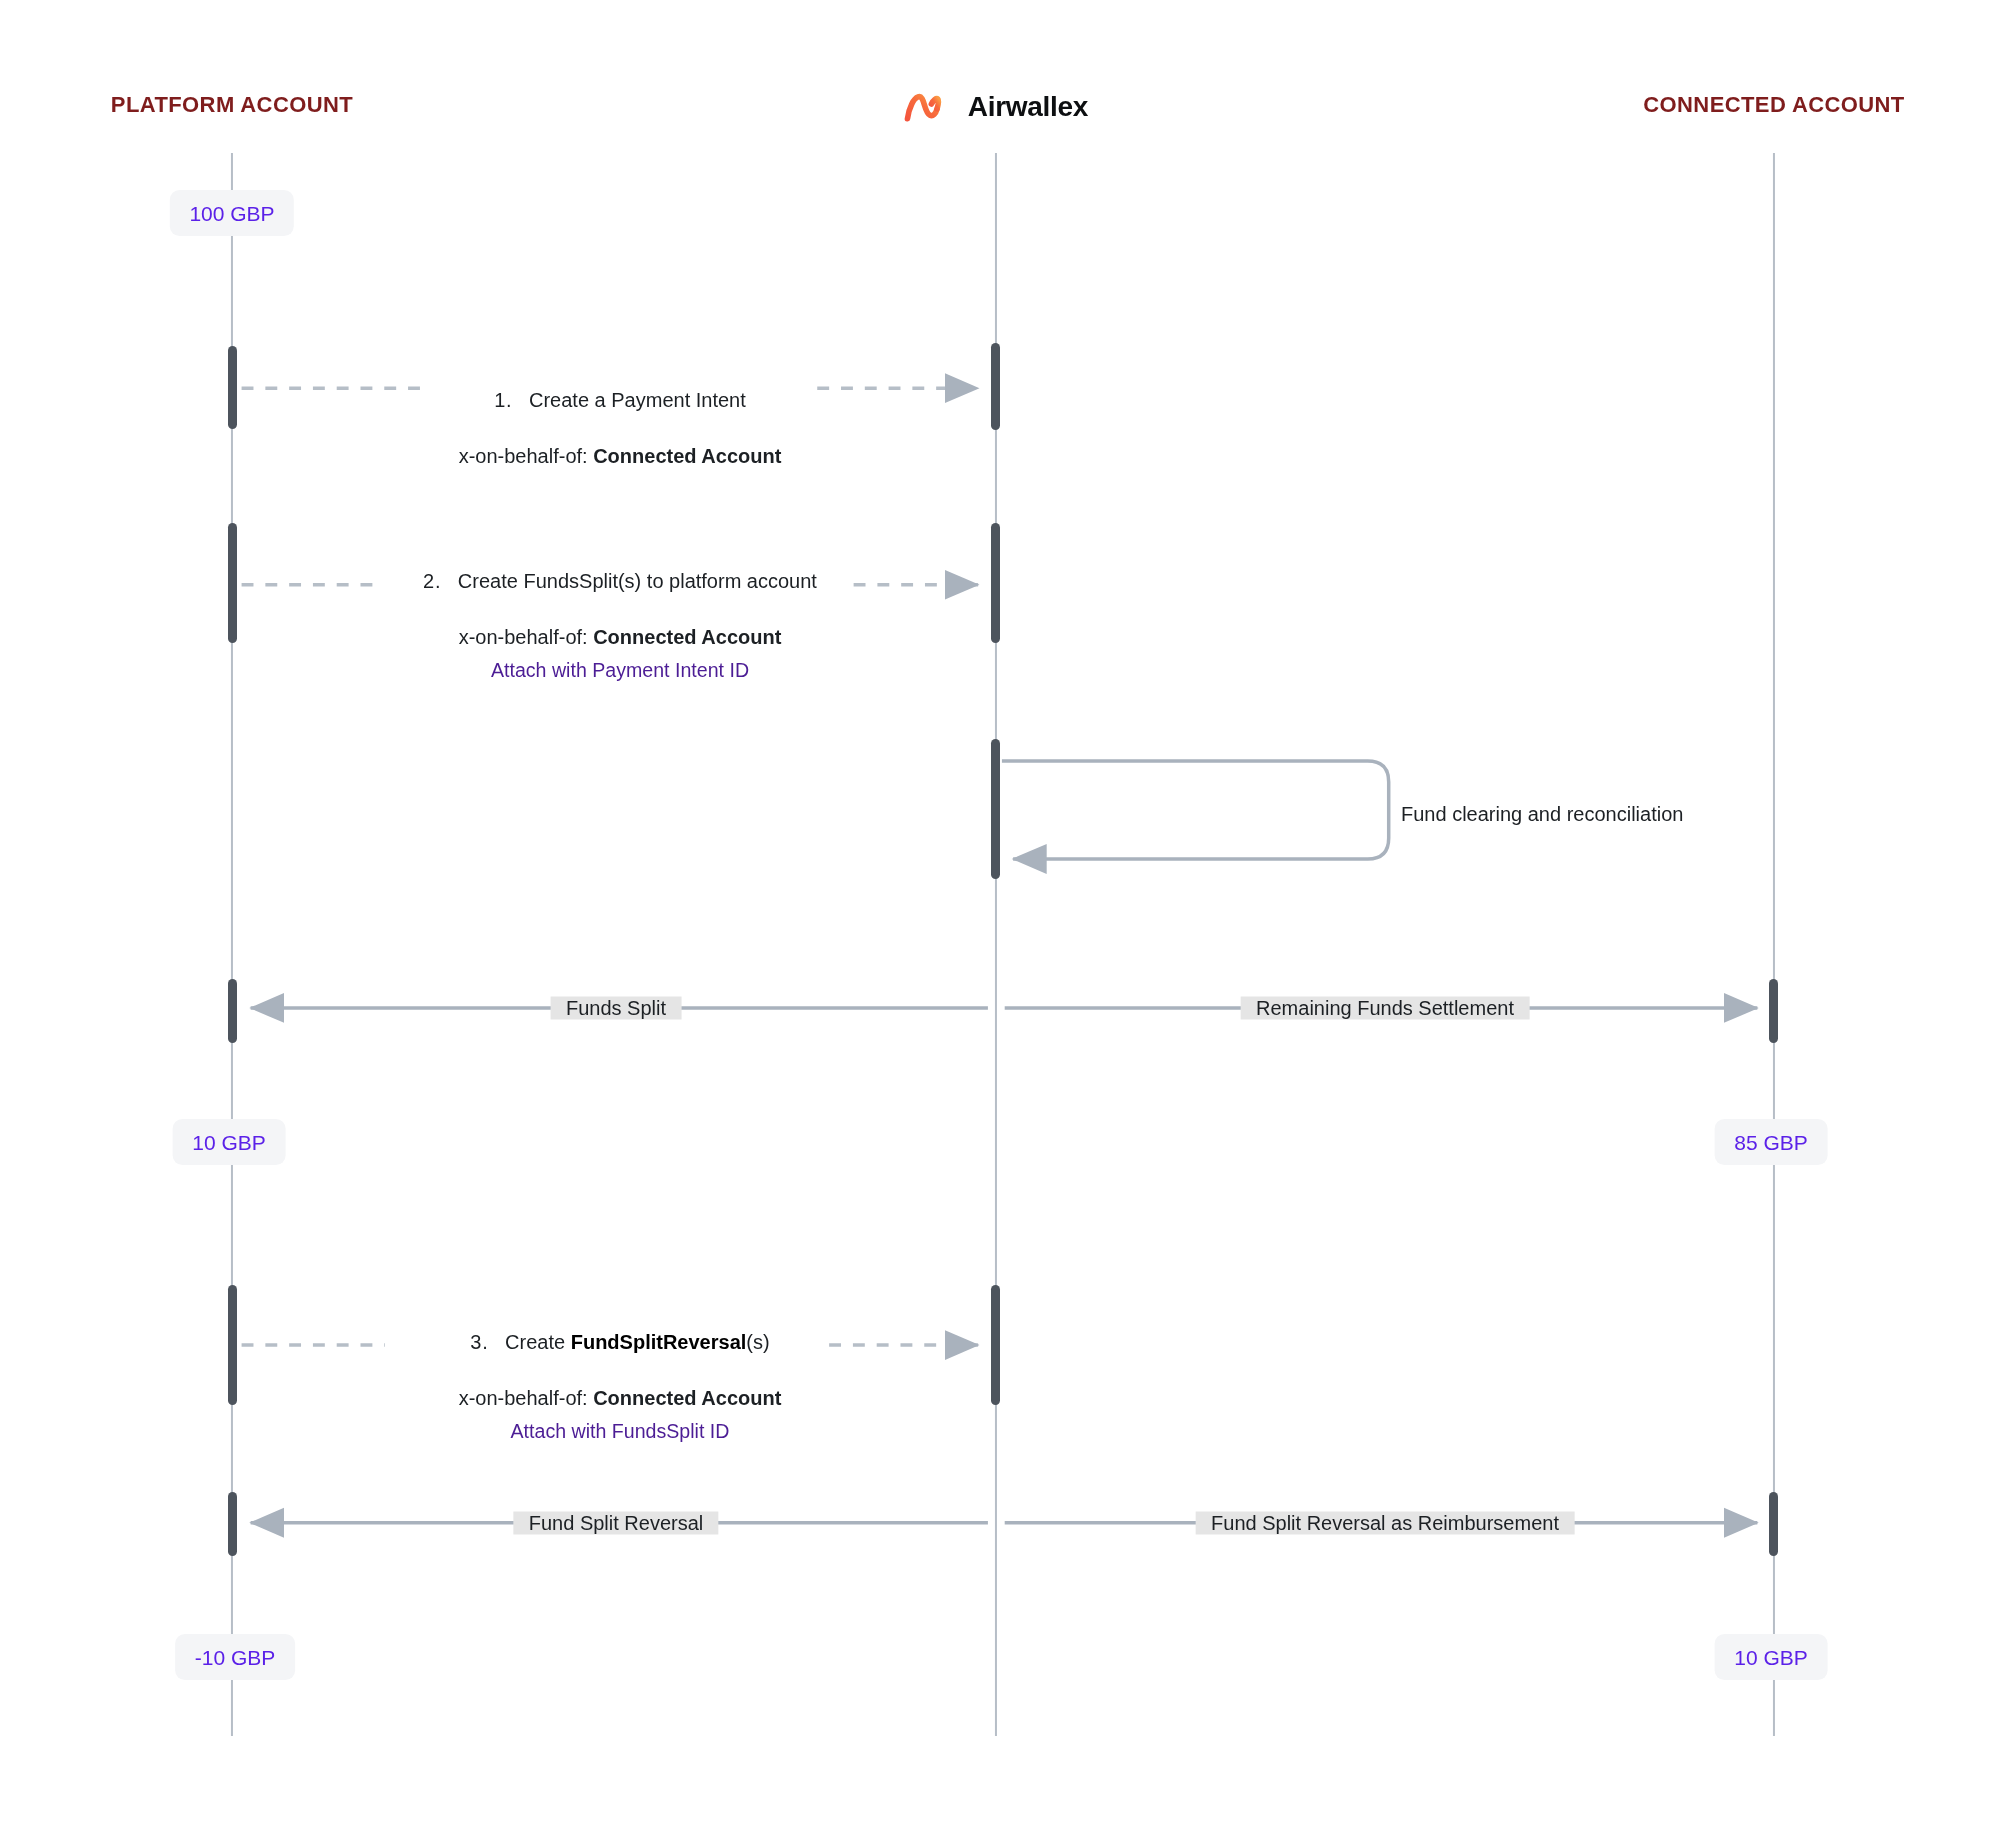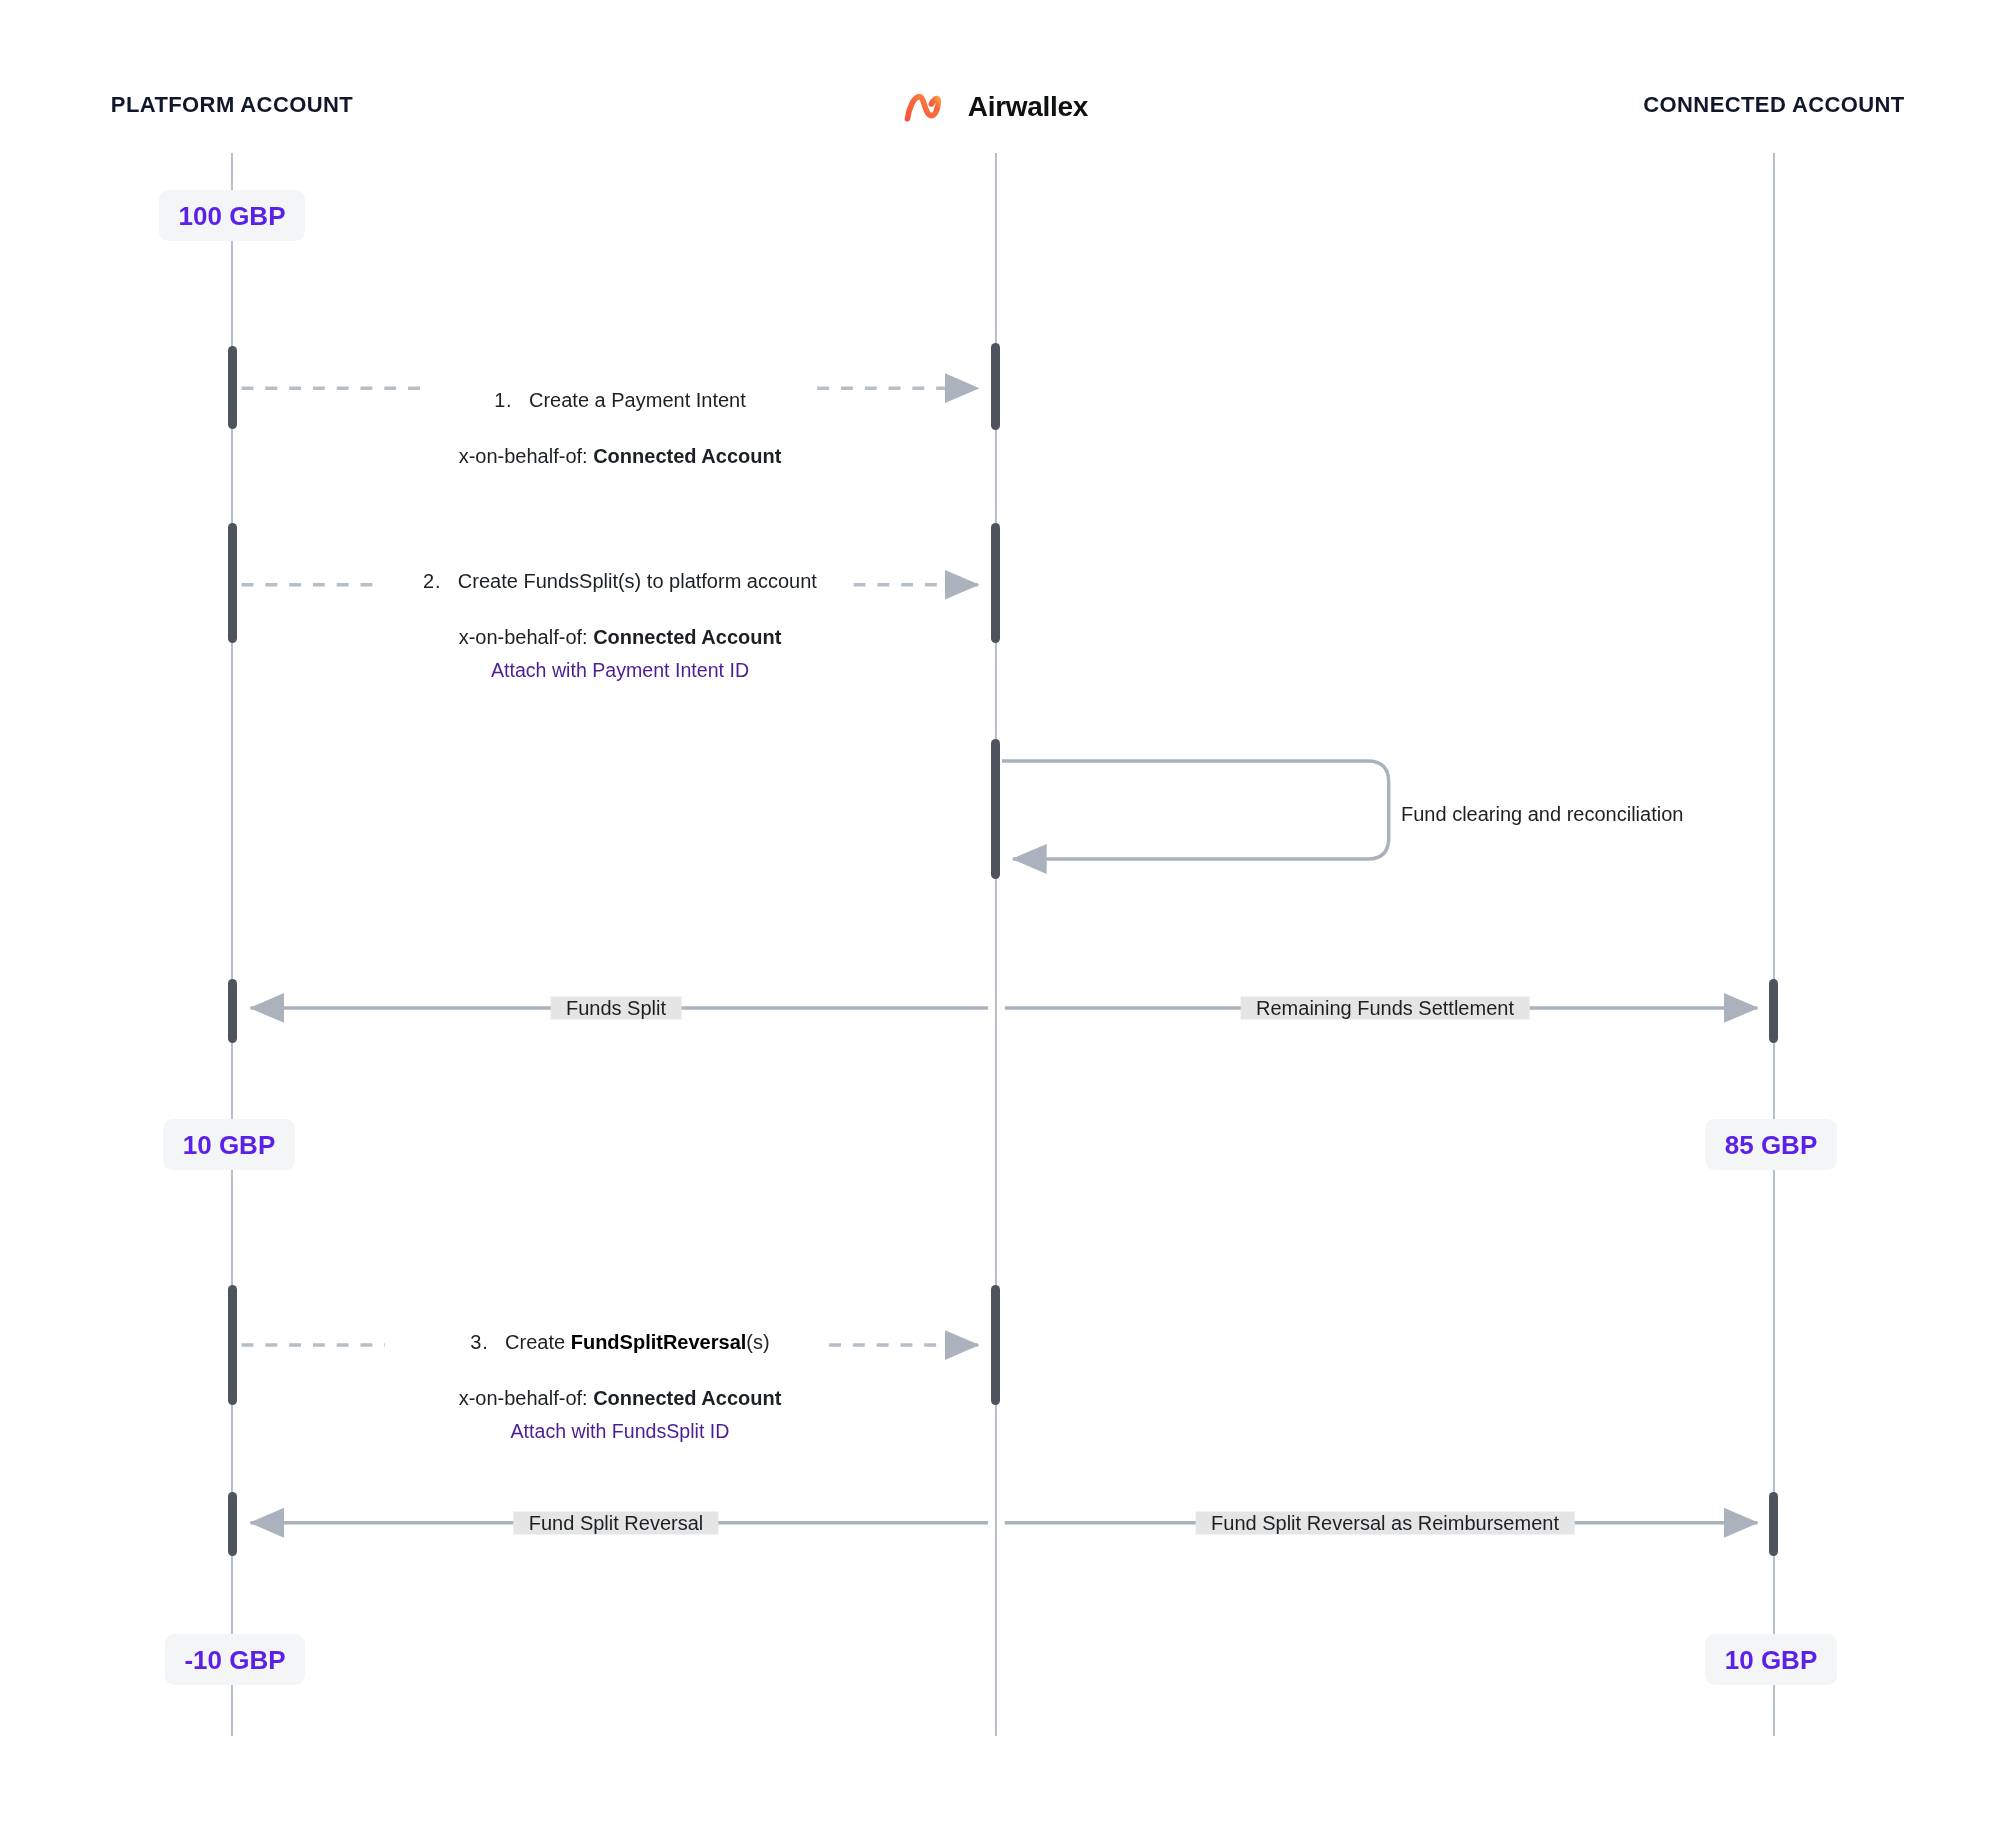--- a/index.html
+++ b/index.html
@@ -21,21 +21,21 @@
     position: absolute;
     inset: 0;
   }
 
   
   .col-header {
     position: absolute;
     font-size: 22px;
     font-weight: 700;
     letter-spacing: 0.4px;
-    color: #0f172a;
+    color: #7f1d1d;
     white-space: nowrap;
     transform: translateX(-50%);
   }
 
   
   .brand {
     position: absolute;
     display: flex;
     align-items: center;
     gap: 23px;
@@ -65,22 +65,22 @@
     background: #4d545d;
     border-radius: 4.9px;
   }
 
   
   .badge {
     position: absolute;
     background: #f4f5f7;
     border-radius: 9.8px;
     color: #5b21e8;
-    font-size: 26px;
-    font-weight: 700;
+    font-size: 21px;
+    font-weight: 400;
     padding: 12.6px 19.6px;
     transform: translateX(-50%);
     white-space: nowrap;
     line-height: 1;
   }
 
   
   .msg-label {
     position: absolute;
     transform: translateX(-50%);

